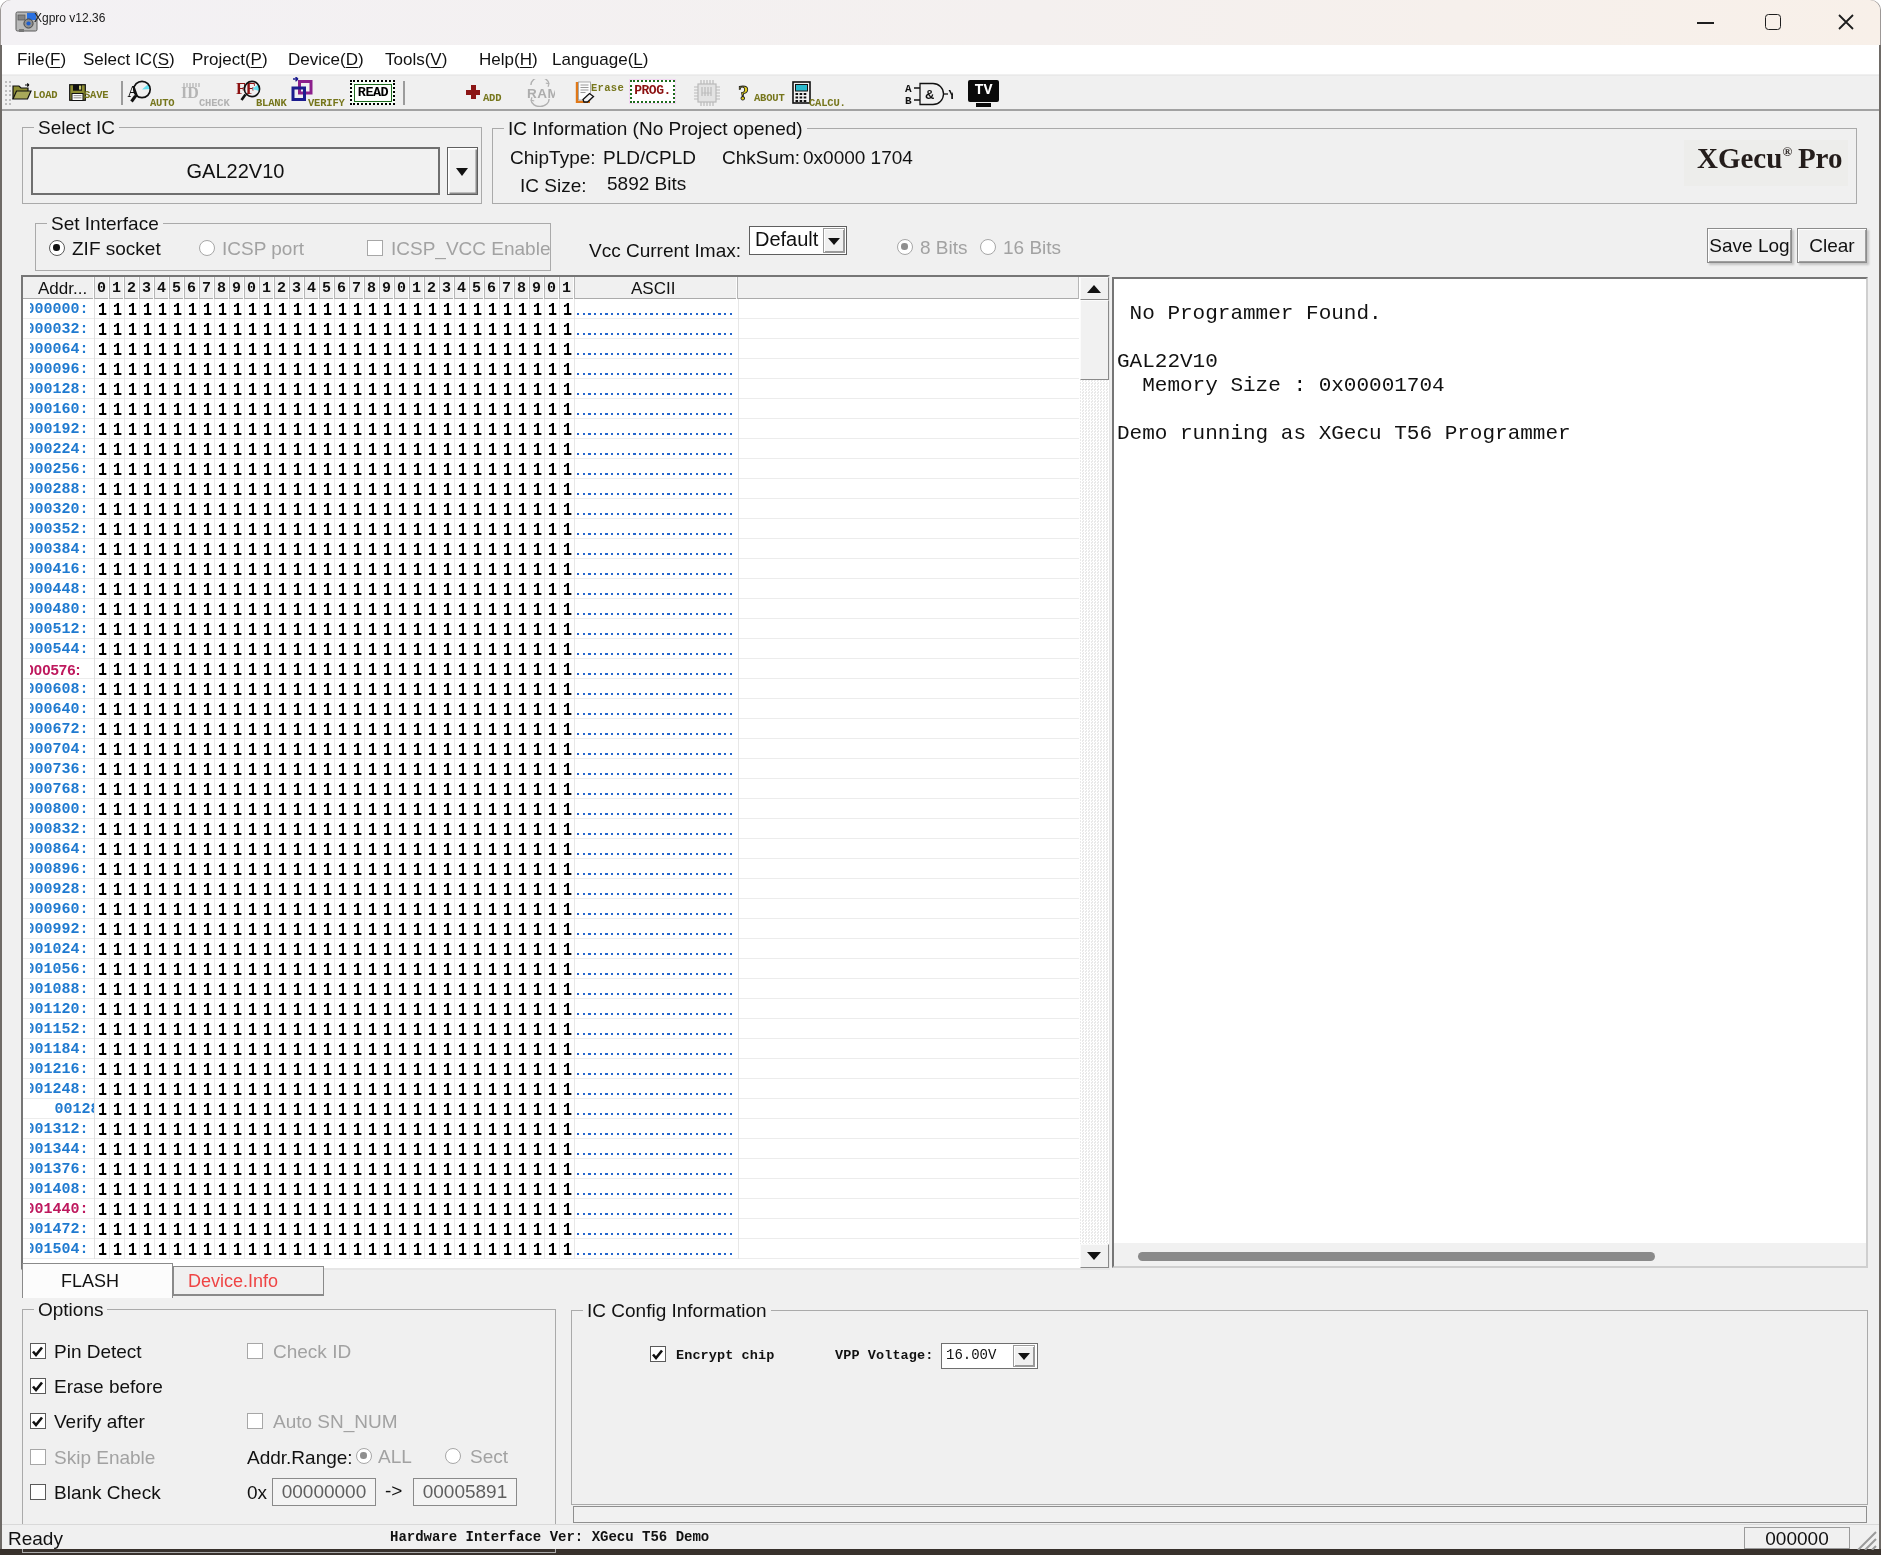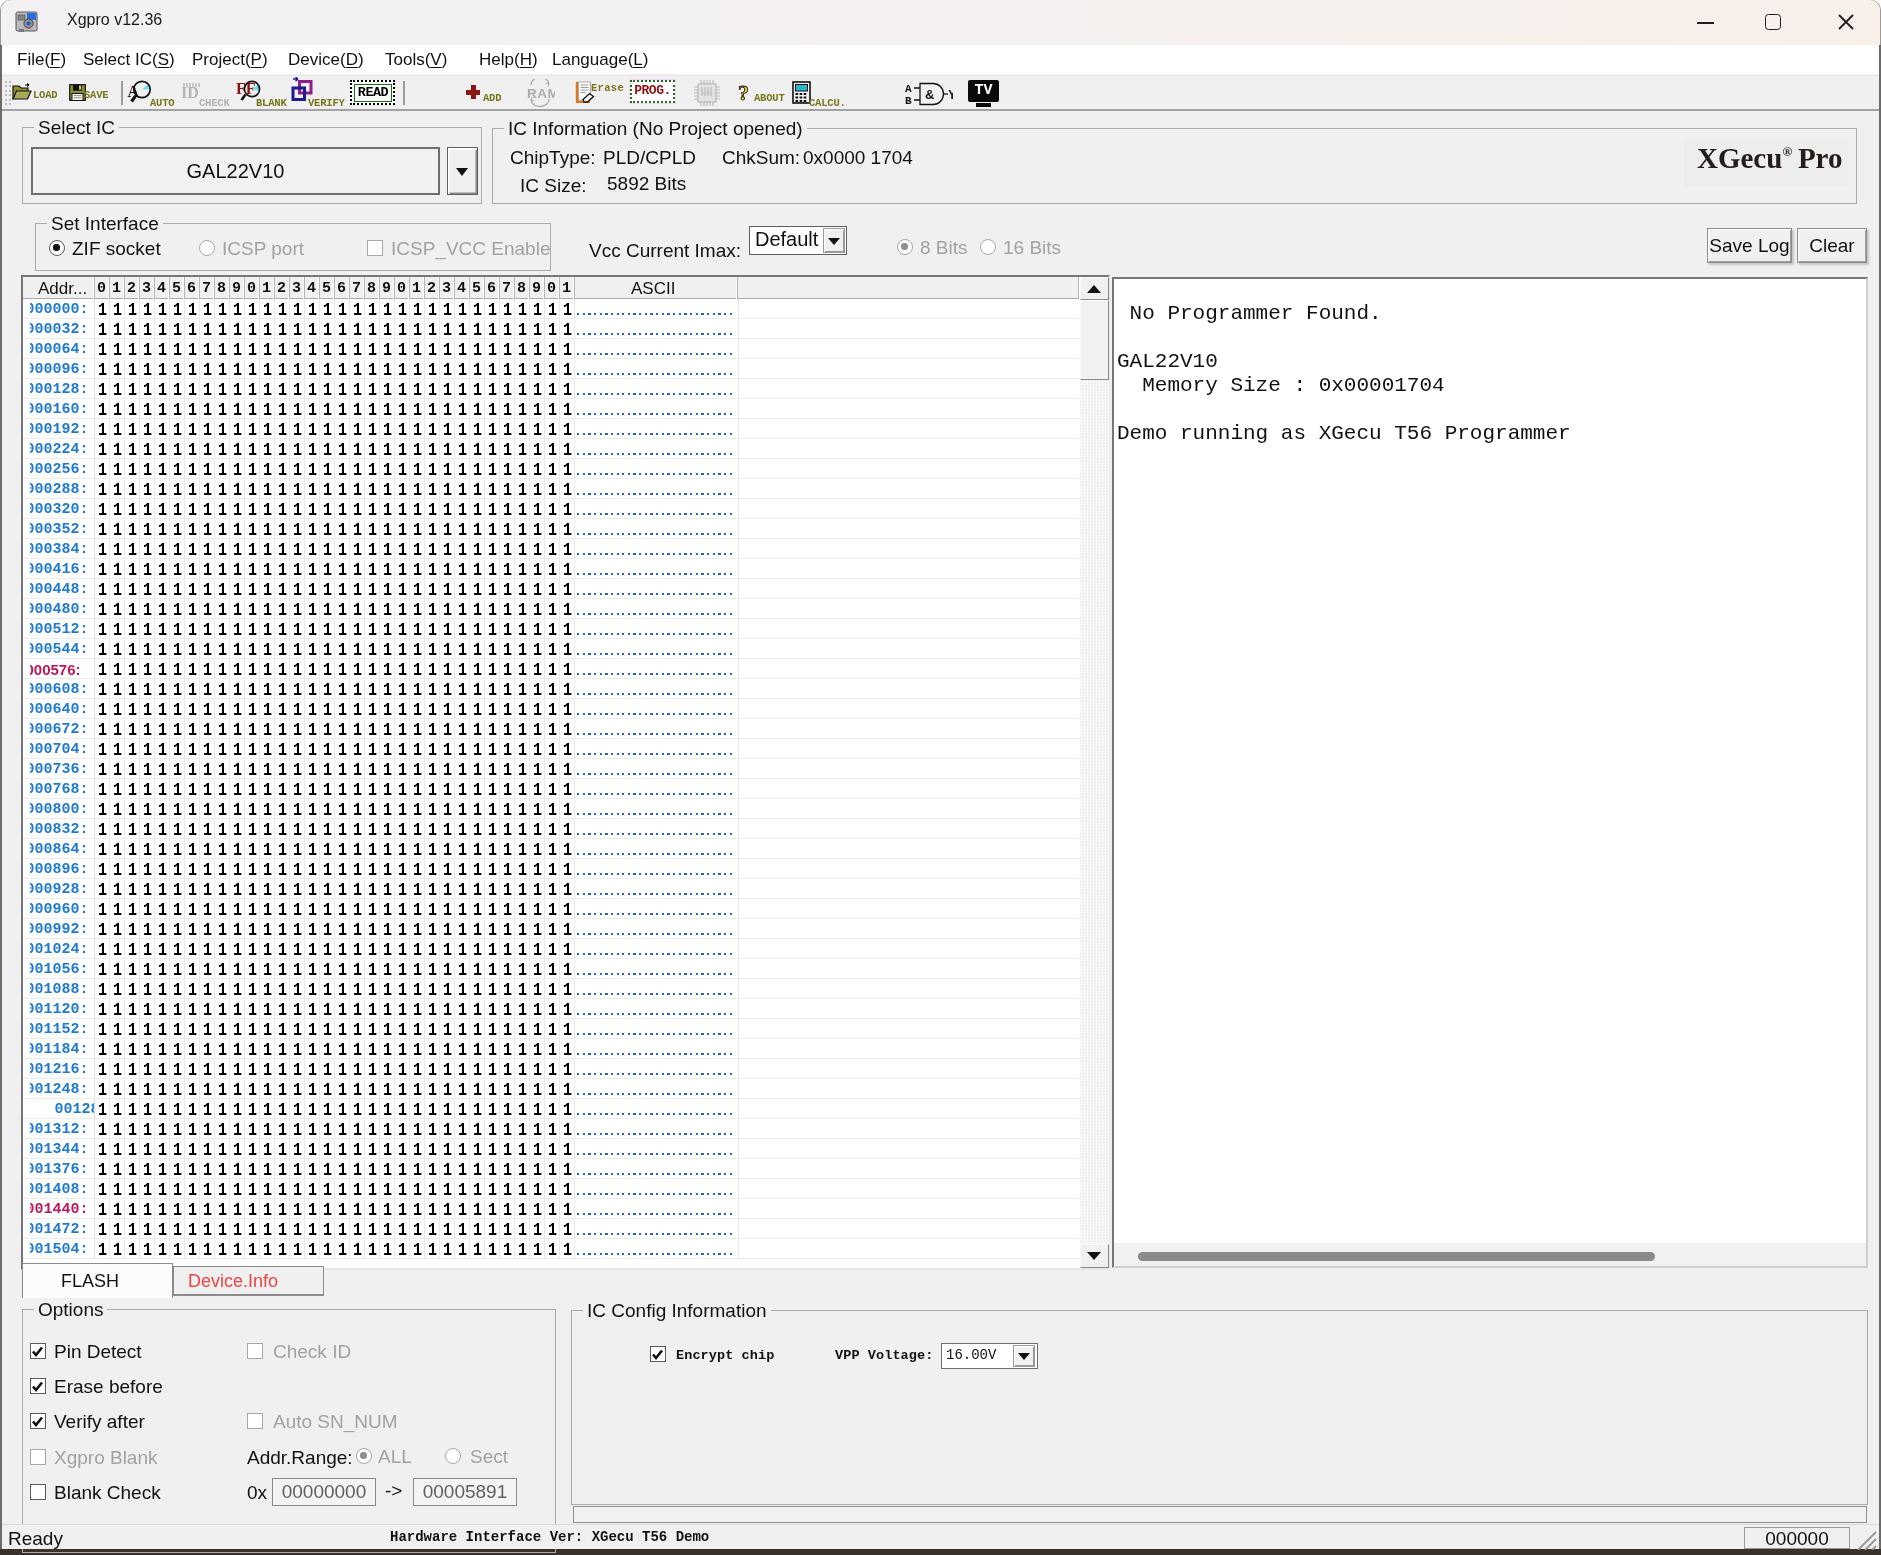--- a/index.html
+++ b/index.html
@@ -2,21 +2,21 @@
 <html><head><meta charset="utf-8">
 <style>
 html,body{margin:0;padding:0;width:1881px;height:1555px;overflow:hidden;background:#fff;}
 *{box-sizing:border-box;}
 body{font-family:"Liberation Sans",sans-serif;-webkit-font-smoothing:antialiased;}
 .abs{position:absolute;}
 #win{position:absolute;left:0;top:0;width:1881px;height:1555px;background:#f0f0f0;
  border-radius:10px 10px 0 0;overflow:hidden;box-shadow:0 0 0 1px #9d9896 inset;}
 #title{position:absolute;left:1px;top:0;right:1px;height:45px;
  background:linear-gradient(90deg,#f3f1f4 0%,#f4f0ef 55%,#f8f0e9 100%);border-radius:10px 10px 0 0;}
-#title .t{position:absolute;left:66px;top:11px;font-size:16px;color:#191919;}
+#title .t{position:absolute;left:33px;top:11px;font-size:12px;color:#191919;}
 #menubar{position:absolute;left:2px;top:45px;right:2px;height:29px;background:#ffffff;}
 #menubar span{position:absolute;top:0;line-height:29px;font-size:17px;color:#111;}
 #menubar u{text-decoration:underline;text-underline-offset:2px;}
 #toolbar{position:absolute;left:2px;top:75px;right:2px;height:36px;background:#f0f0f0;
  border-top:1px solid #e9e9e9;border-bottom:2px solid #a2a2a2;}
 .tsep{position:absolute;top:6px;height:24px;width:2px;background:#9c9c9c;}
 .tlab{position:absolute;font-family:"Liberation Mono",monospace;font-weight:bold;font-size:10.5px;letter-spacing:-0.2px;color:#76761c;}
 .tlabg{color:#b2b2b2;}
 .gb{position:absolute;border:1px solid #aaaaaa;}
 .gb>.gl{position:absolute;top:-11px;left:11px;background:#f0f0f0;padding:0 4px;font-size:19px;color:#111;line-height:21px;white-space:nowrap;}
@@ -588,21 +588,21 @@
       <path d="M2 6.5 L5 10 L11 2.5" stroke="#111" stroke-width="2.6" fill="none"></path>
     </svg></div>
 <div class="lab" style="left:54px;top:1376px;">Erase before</div>
 <div class="cb" style="left:30px;top:1413px;"><svg width="13" height="13" viewBox="0 0 13 13">
       <path d="M2 6.5 L5 10 L11 2.5" stroke="#111" stroke-width="2.6" fill="none"></path>
     </svg></div>
 <div class="lab" style="left:54px;top:1411px;">Verify after</div>
 <div class="cb cbg" style="left:247px;top:1413px;"></div>
 <div class="lab labg" style="left:273px;top:1411px;">Auto SN_NUM</div>
 <div class="cb cbg" style="left:30px;top:1449px;"></div>
-<div class="lab labg" style="left:54px;top:1447px;">Xgpro Blank</div>
+<div class="lab labg" style="left:54px;top:1447px;">Skip Enable</div>
 <div class="lab" style="left:247px;top:1447px;">Addr.Range:</div>
 <div class="radio rg" style="left:356px;top:1448px;">
     <span class="rdot rdotg"></span>
   </div>
 <div class="lab labg" style="left:378px;top:1446px;">ALL</div>
 <div class="radio rg" style="left:445px;top:1448px;"></div>
 <div class="lab labg" style="left:470px;top:1446px;">Sect</div>
 <div class="cb" style="left:30px;top:1484px;"></div>
 <div class="lab" style="left:54px;top:1482px;">Blank Check</div>
 <div class="lab" style="left:247px;top:1482px;">0x</div>

